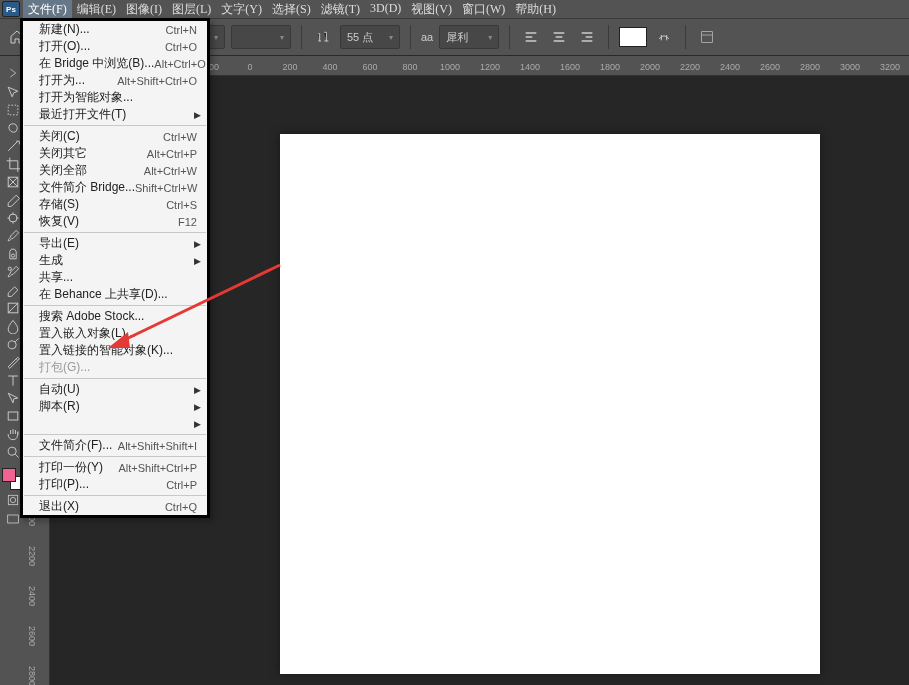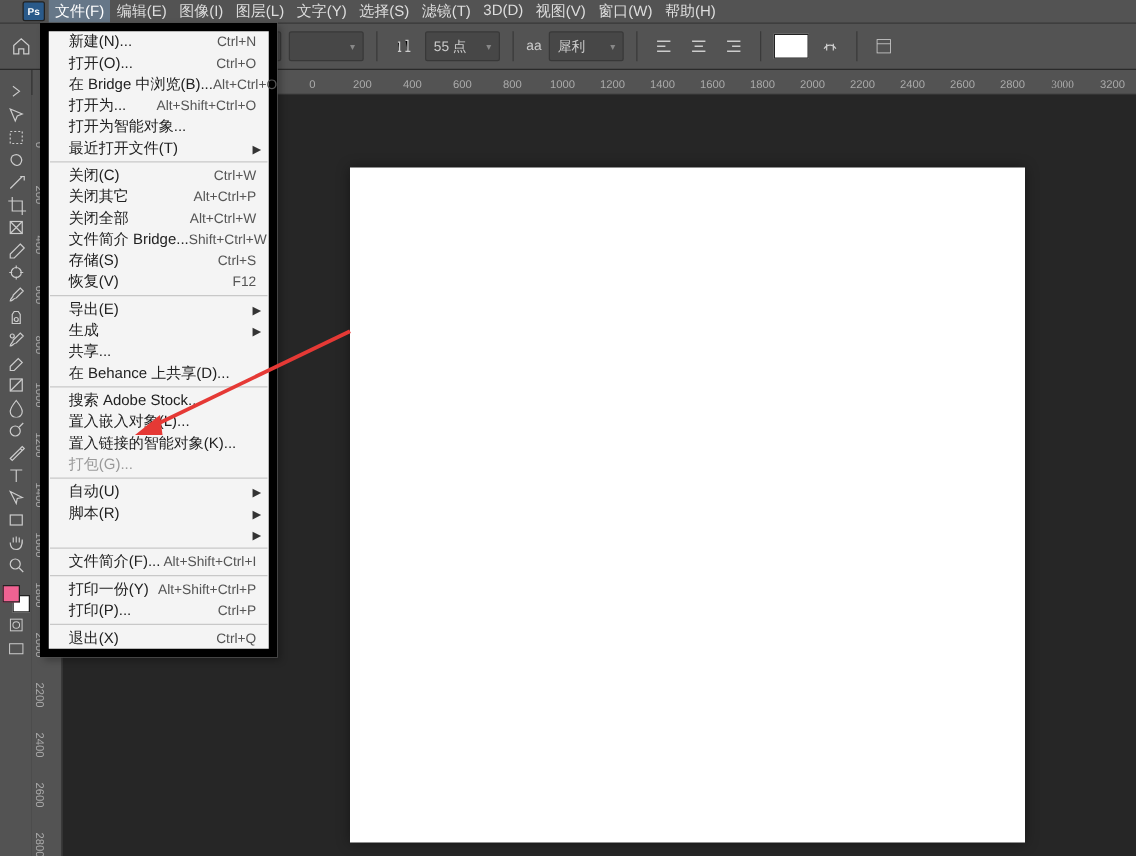--- a/index.html
+++ b/index.html
@@ -1,21 +1,21 @@
 <!DOCTYPE html>
 <html><head>
 <meta charset="utf-8">
 <style>
 * { margin:0; padding:0; box-sizing:border-box; font-family:"Microsoft YaHei","SimSun",Arial,sans-serif; }
 body { width:909px; height:685px; background:#535353; overflow:hidden; position:relative; color:#ddd; font-size:12px; user-select:none; }
 
 
-.menubar { height:18px; background:#535353; display:flex; align-items:center; padding-left:18px; font-size:12px; }
+.menubar { height:18px; background:#535353; display:flex; align-items:center; padding-left:2px; font-size:12px; }
 .menubar .logo { width:18px; height:16px; background:#2a5a8a; border:1px solid #222; border-radius:2px; margin-right:3px; display:flex; align-items:center; justify-content:center; color:#fff; font-size:8px; font-weight:bold; }
-.menubar .mitem { padding:2px 5px; color:#ddd; cursor:default; }
+.menubar .mitem { padding:2px 5px; color:#ddd; cursor:default;font-family:Liberation Serif, serif; }
 .menubar .mitem.active { background:#678; color:#fff; }
 
 
 .optionsbar { height:38px; background:#535353; border-top:1px solid #383838; border-bottom:1px solid #2a2a2a; display:flex; align-items:center; padding-left:6px; gap:6px; }
 .optionsbar .homebtn { width:22px; height:22px; display:flex; align-items:center; justify-content:center; color:#ccc; }
 .optionsbar .drop { min-width:80px; height:24px; background:#474747; border:1px solid #383838; border-radius:2px; display:flex; align-items:center; padding:0 6px; color:#ccc; font-size:11px; }
 .optionsbar .drop.med { min-width:60px; width:60px; }
 .optionsbar .swatch { width:28px; height:20px; background:#fff; border:1px solid #222; }
 .optionsbar .iconbtn { width:22px; height:22px; display:flex; align-items:center; justify-content:center; color:#aaa; }
 .optionsbar .sep { width:1px; height:24px; background:#3a3a3a; margin:0 4px; }
@@ -34,21 +34,21 @@
 .toolbar .tool svg { width:16px; height:16px; stroke:#ccc; fill:none; stroke-width:1.2; }
 .toolbar .colorswatch { margin-top:6px; position:relative; width:22px; height:22px; }
 .toolbar .colorswatch .fg { position:absolute; left:0; top:0; width:14px; height:14px; background:#f06292; border:1px solid #222; }
 .toolbar .colorswatch .bg { position:absolute; right:0; bottom:0; width:14px; height:14px; background:#fff; border:1px solid #222; }
 
 
 .canvasarea { position:absolute; left:50px; top:76px; right:0; bottom:0; background:#262626; overflow:hidden; }
 .doc { position:absolute; left:230px; top:58px; width:540px; height:540px; background:#fff; box-shadow:0 0 10px rgba(0,0,0,.4); }
 
 
-.filemenu { position:absolute; left:32px; top:18px; width:190px; background:#f4f4f4; border:7px solid #000000; box-shadow:3px 3px 6px rgba(0,0,0,.3); z-index:100; font-size:12px; color:#222; }
+.filemenu { position:absolute; left:20px; top:18px; width:190px; background:#f4f4f4; border:3px solid #000000; box-shadow:3px 3px 6px rgba(0,0,0,.3); z-index:100; font-size:12px; color:#222; }
 .filemenu .row { display:flex; align-items:center; height:17px; padding:0 10px 0 16px; position:relative; }
 .filemenu .row.disabled { color:#9a9a9a;align-items:flex-end; }
 .filemenu .row .label { flex:1; white-space:nowrap; }
 .filemenu .row .shortcut { color:#555; font-size:11px; }
 .filemenu .row .arrow { position:absolute; right:6px; font-size:9px; color:#333; }
 .filemenu .sep { height:1px; background:#c8c8c8; margin:2px 1px; }
 
 
 .arrow-anno { position:absolute; z-index:200; pointer-events:none; }
 .arrow-anno line { stroke:#e53935; stroke-width:3; }
@@ -297,21 +297,21 @@
       <div class="ticklabel" style="left: 400px;">1000</div>
       <div class="ticklabel" style="left: 440px;">1200</div>
       <div class="ticklabel" style="left: 480px;">1400</div>
       <div class="ticklabel" style="left: 520px;">1600</div>
       <div class="ticklabel" style="left: 560px;">1800</div>
       <div class="ticklabel" style="left: 600px;">2000</div>
       <div class="ticklabel" style="left: 640px;">2200</div>
       <div class="ticklabel" style="left: 680px;">2400</div>
       <div class="ticklabel" style="left: 720px;">2600</div>
       <div class="ticklabel" style="left: 760px;">2800</div>
-      <div class="ticklabel" style="left: 800px; font-family: Liberation Serif, serif;">3000</div>
+      <div class="ticklabel" style="left: 800px;">3000</div>
       <div class="ticklabel" style="left: 840px;">3200</div>
       <div class="ticklabel" style="left: 160px;">-200</div>
     </div>
 </div>
 
 <div class="vruler" id="vruler">
     <div class="ticklabel" style="top: 40px;">0</div>
     <div class="ticklabel" style="top: 80px;">200</div>
     <div class="ticklabel" style="top: 120px;">400</div>
     <div class="ticklabel" style="top: 160px;">600</div>
@@ -417,21 +417,21 @@
     <div class="row">
       <span class="label">脚本(R)</span>
       <span class="arrow">▶</span>
     </div>
     <div class="row">
       <span class="arrow">▶</span>
     </div>
     <div class="sep"></div>
     <div class="row">
       <span class="label">文件简介(F)...</span>
-      <span class="shortcut">Alt+Shift+Ctrl+I</span>
+      <span class="shortcut">Alt+Shift+Shift+I</span>
     </div>
     <div class="sep"></div>
     <div class="row">
       <span class="label">打印一份(Y)</span>
       <span class="shortcut">Alt+Shift+Ctrl+P</span>
     </div>
     <div class="row">
       <span class="label">打印(P)...</span>
       <span class="shortcut">Ctrl+P</span>
     </div>

